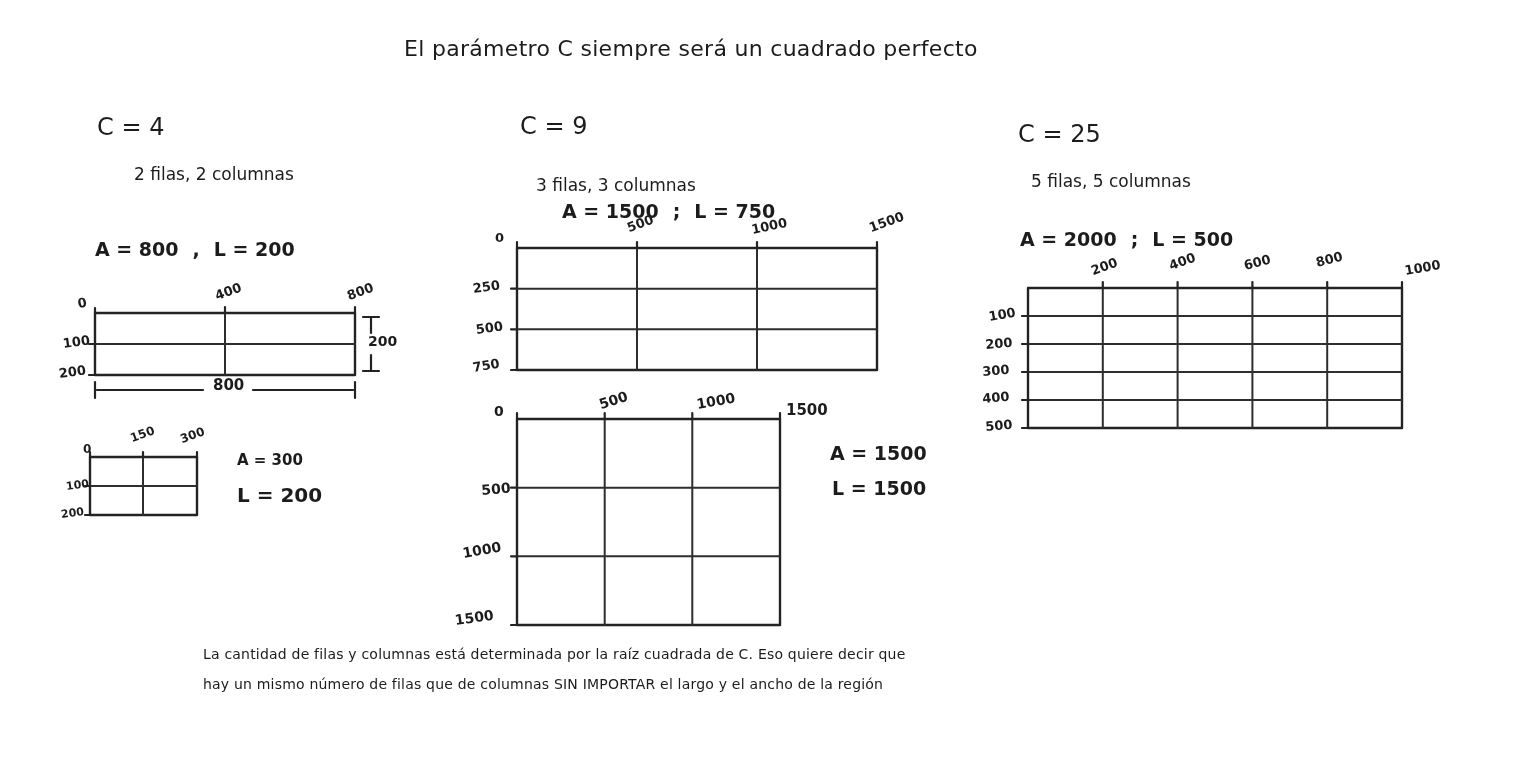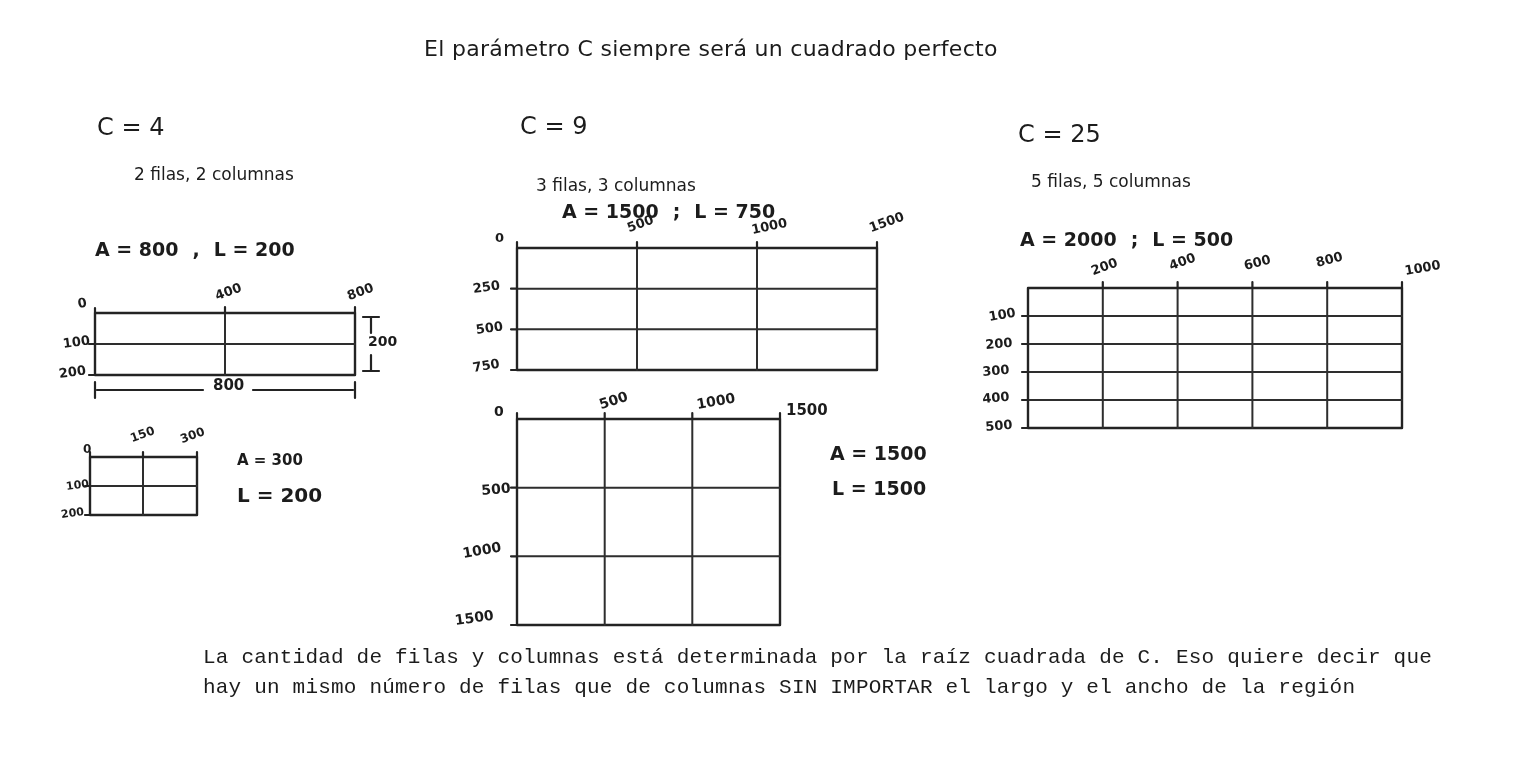--- a/index.html
+++ b/index.html
@@ -8,30 +8,30 @@
     font-family:"DejaVu Sans",sans-serif;color:#1c1c1c;
   }
   .abs{position:absolute;white-space:nowrap;}
   .title{font-size:22px;letter-spacing:.3px;}
   .h{font-size:24px;text-align:center;}
   .sub{font-size:17px;}
   .p{font-size:19px;font-weight:700;display:inline-flex;}
   .p .sep{margin:0 14px;font-weight:700;}
   .t{font-weight:700;font-size:13px;transform-origin:left bottom;}
   .side{font-size:19px;font-weight:700;}
-  .ft{font-size:21px;letter-spacing:.2px;font-family:Liberation Mono, monospace;}
+  .ft{font-size:14px;letter-spacing:.2px;}
   svg{position:absolute;overflow:visible;}
   .gl{stroke:#2e2e2e;stroke-width:2;stroke-linecap:round;fill:none;}
   .gb{stroke:#232323;stroke-width:2.4;stroke-linecap:round;fill:none;}
   .tk{stroke:#232323;stroke-width:2.2;stroke-linecap:round;fill:none;}
 </style>
 </head>
 <body>
 
-<div class="abs title" style="left:424px;top:36px;">El parámetro C siempre será un cuadrado perfecto</div>
+<div class="abs title" style="left:404px;top:36px;">El parámetro C siempre será un cuadrado perfecto</div>
 
 <div class="abs h" style="left:97px;top:113px;">C = 4</div>
 <div class="abs sub" style="left:134px;top:164px;">2 filas, 2 columnas</div>
 <div class="abs p" style="left:95px;top:238px;">
   <span>A = 800</span>
   <span class="sep">,</span>
   <span>L = 200</span>
 </div>
 
 <svg style="left:85px;top:305px;" width="320" height="100" viewBox="0 0 320 100">

